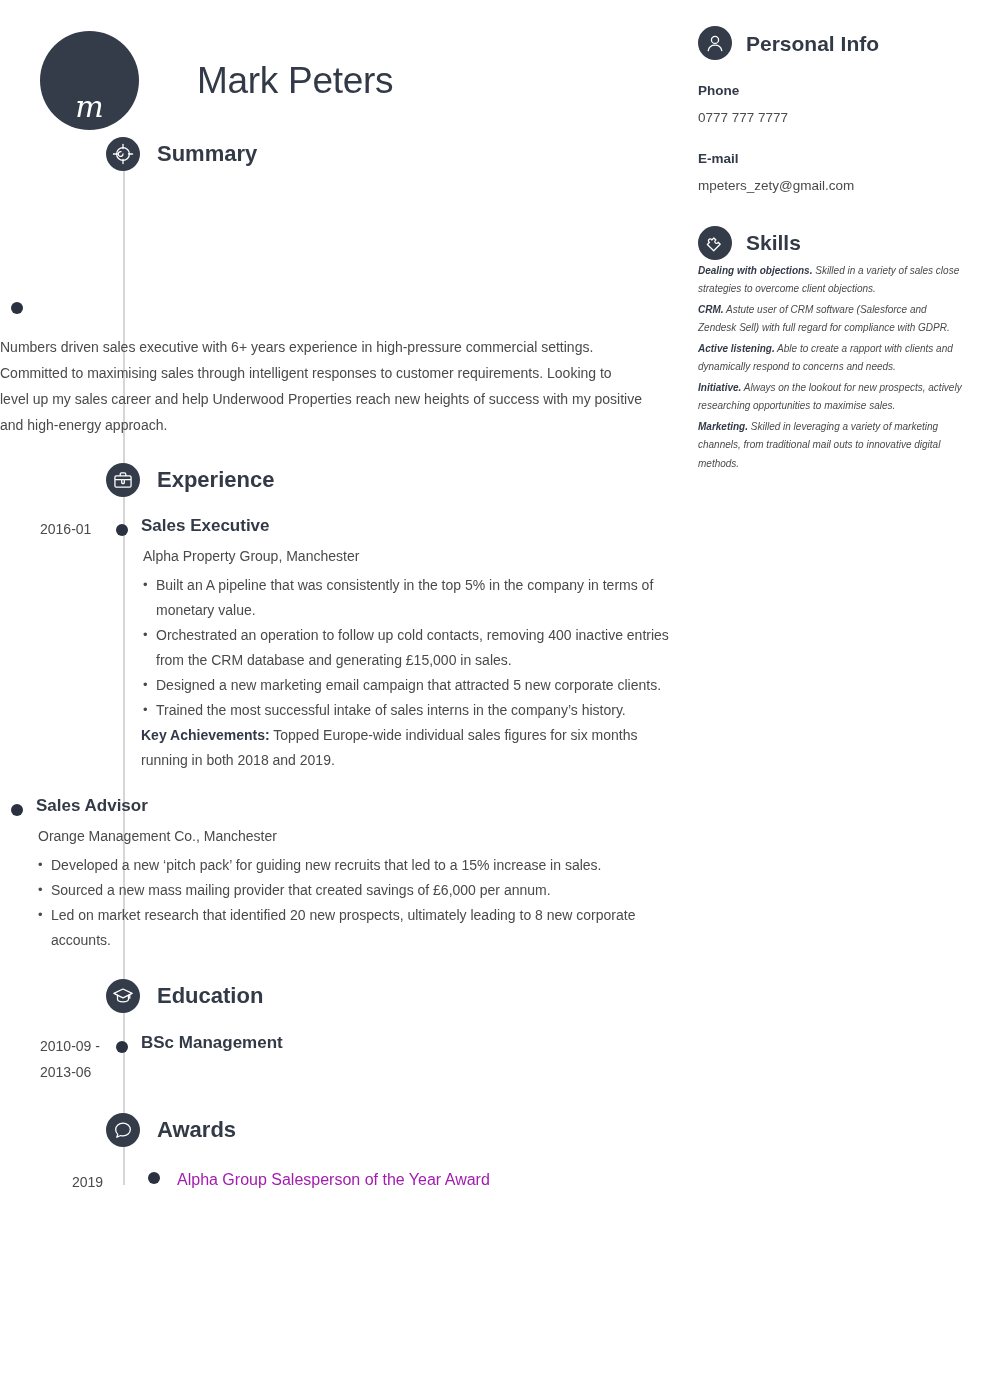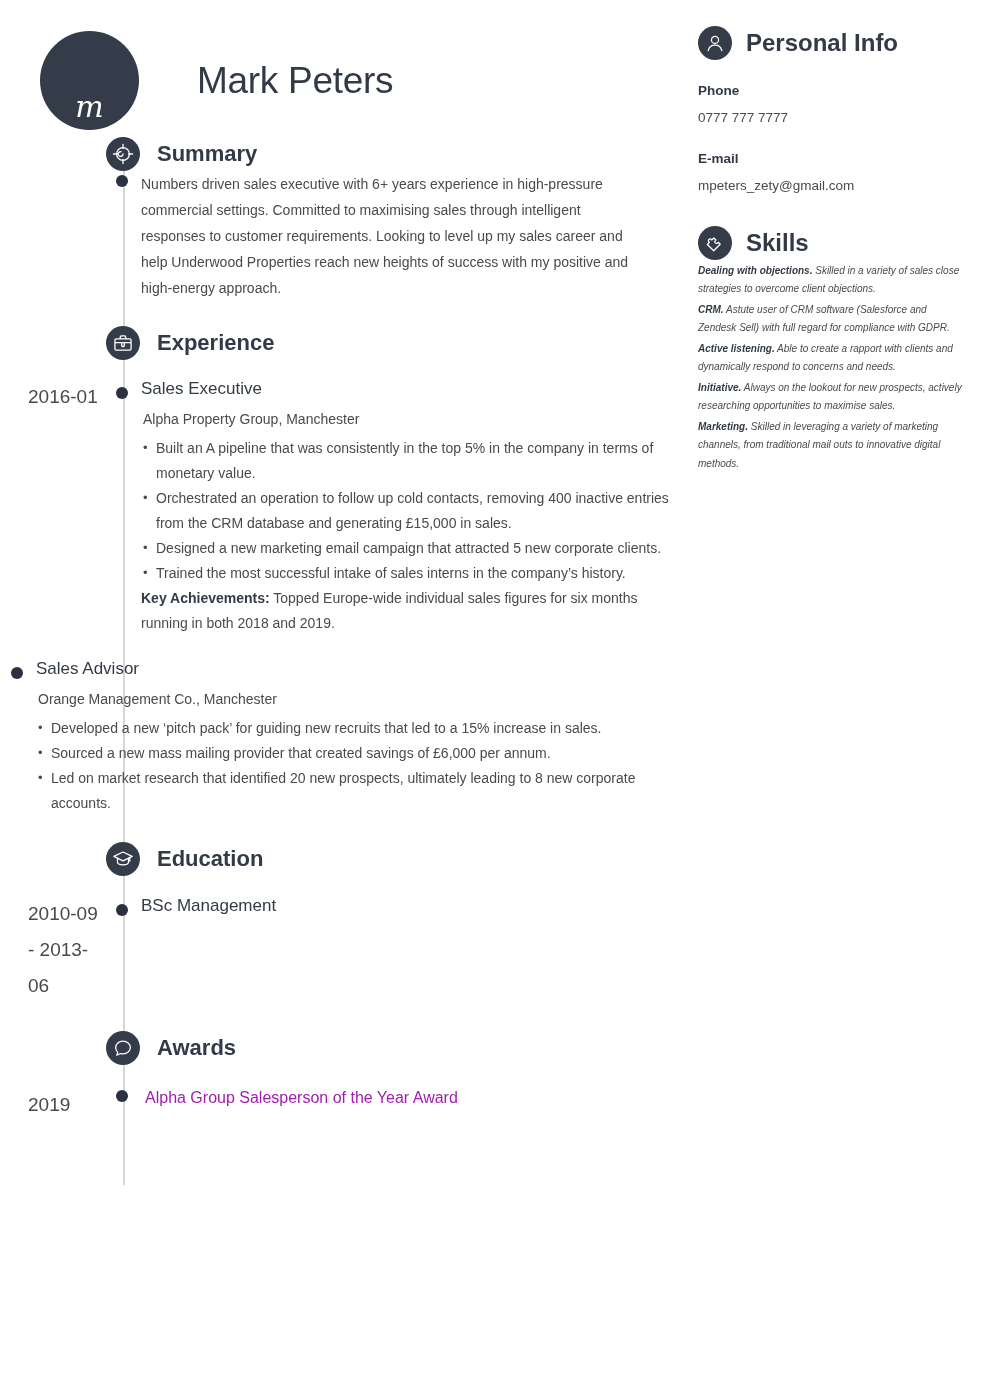--- a/index.html
+++ b/index.html
@@ -107,22 +107,22 @@
 
   
   .entry {
     position: relative;
     display: flex;
     z-index: 2;
   }
   .entry-date {
     width: 105px;
     flex: 0 0 105px;
-    padding-left: 28px;
-    font-size: 19px;
+    padding-left: 40px;
+    font-size: 14px;
     color: #4a4a4a;
     line-height: 1.9;
     padding-top: 1px;
   }
   .dot-col {
     width: 36px;
     flex: 0 0 36px;
     position: relative;
   }
   .dot {
@@ -134,21 +134,21 @@
     border-radius: 50%;
     background: #2b3140;
   }
   .entry-body {
     flex: 1 1 auto;
     padding-right: 20px;
   }
 
   .job-title {
     font-size: 17px;
-    font-weight: normal;
+    font-weight: bold;
     color: #333a47;
     line-height: 1.35;
     margin: 0;
   }
   .job-company {
     font-size: 14px;
     color: #4a4a4a;
     margin: 9px 0 0 2px;
     line-height: 1.4;
   }
@@ -209,21 +209,21 @@
   .side-col {
     width: 300px;
     padding: 26px 25px 0 8px;
   }
   .side-head {
     display: flex;
     align-items: center;
   }
   .side-title {
     margin-left: 14px;
-    font-size: 24px;
+    font-size: 21px;
     font-weight: bold;
     color: #333a47;
     line-height: 1;
   }
   .side-label {
     font-size: 13.5px;
     font-weight: bold;
     color: #333a47;
     margin: 22px 0 0 0;
     line-height: 1.4;
@@ -266,21 +266,21 @@
           <path d="M12 12 a2.6 2.6 0 1 1 -2.2 -2.55"></path>
           <line x1="12" y1="1.6" x2="12" y2="6"></line>
           <line x1="12" y1="18" x2="12" y2="22.4"></line>
           <line x1="1.6" y1="12" x2="6" y2="12"></line>
           <line x1="18" y1="12" x2="22.4" y2="12"></line>
         </svg>
       </div>
       <div class="sec-title">Summary</div>
     </div>
 
-    <div class="entry" style="">
+    <div class="entry" style="margin-top:22px;flex-direction:column;">
       <div class="entry-date"></div>
       <div class="dot-col">
         <div class="dot" style="top:4px;"></div>
       </div>
       <div class="entry-body">
         <p class="summary-text">Numbers driven sales executive with 6+ years experience in high-pressure commercial settings. Committed to maximising sales through intelligent responses to customer requirements. Looking to level up my sales career and help Underwood Properties reach new heights of success with my positive and high-energy approach.</p>
       </div>
     </div>
 
     <div class="section-head" style="margin-top:25px;">
@@ -352,21 +352,21 @@
 
     <div class="section-head" style="margin-top:27px;">
       <div class="sec-icon">
         <svg width="22" height="22" viewBox="0 0 24 24" fill="none" stroke="#ffffff" stroke-width="1.4" stroke-linejoin="round">
           <path d="M20 11.4 c0 3.9 -3.6 7 -8 7 c-0.9 0 -1.8 -0.13 -2.6 -0.37 L5.2 19.9 l1.1 -3.1 C4.9 15.45 4 13.53 4 11.4 c0 -3.87 3.6 -7 8 -7 s8 3.13 8 7 z"></path>
         </svg>
       </div>
       <div class="sec-title">Awards</div>
     </div>
 
-    <div class="entry" style="margin-top:21px;">
+    <div class="entry" style="margin-top:21px;margin-left:32px;">
       <div class="entry-date">2019</div>
       <div class="dot-col">
         <div class="dot" style="top:4px;"></div>
       </div>
       <div class="entry-body">
         <p class="award-text">Alpha Group Salesperson of the Year Award</p>
       </div>
     </div>
 
   </div>

